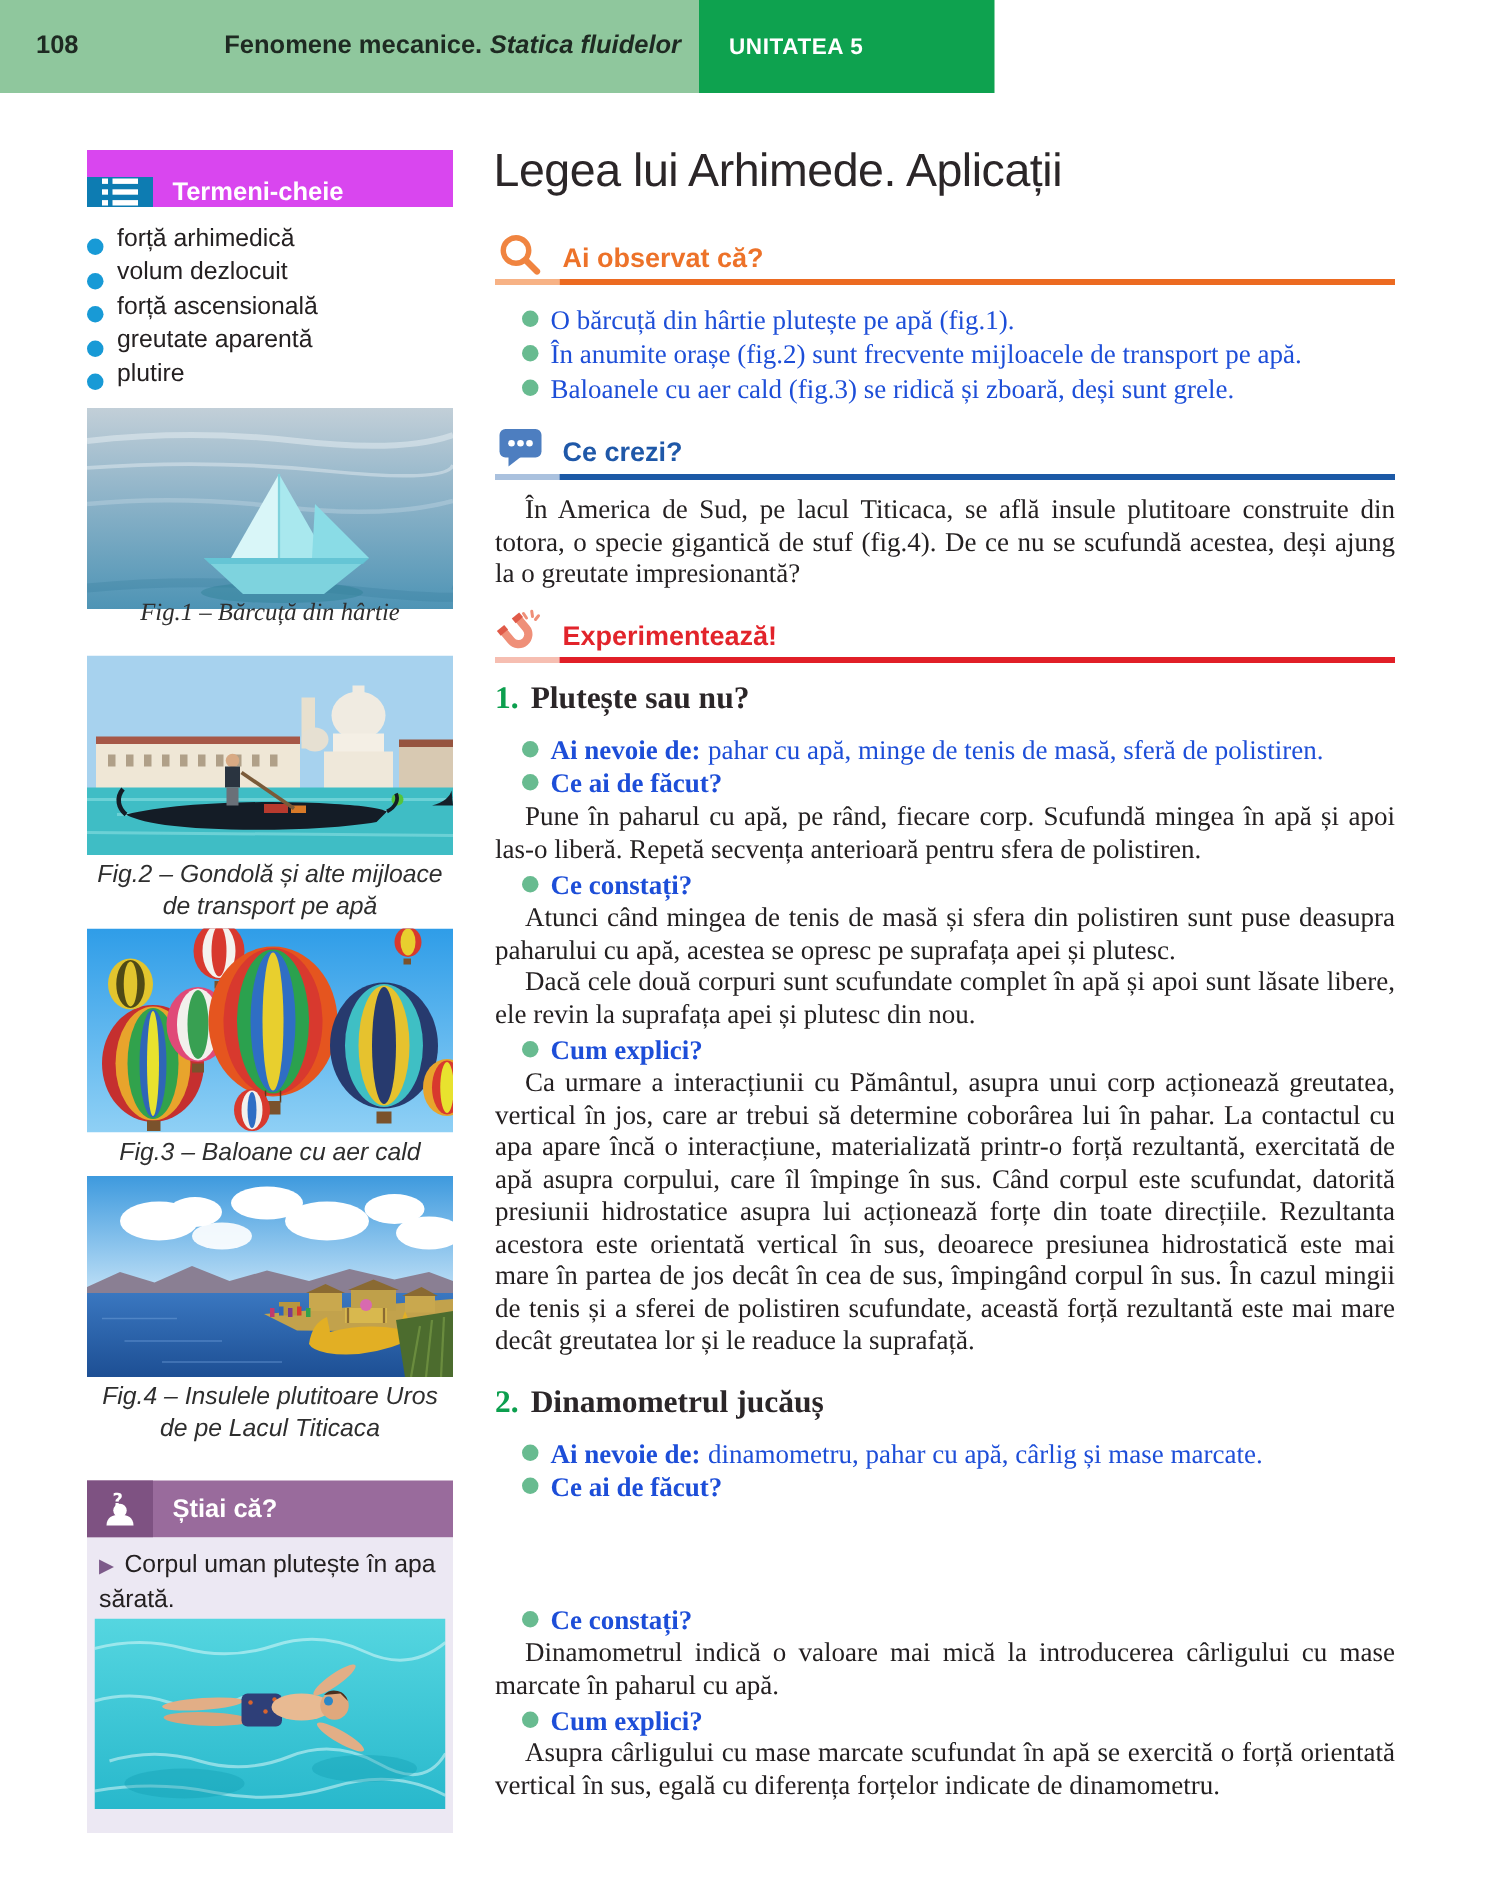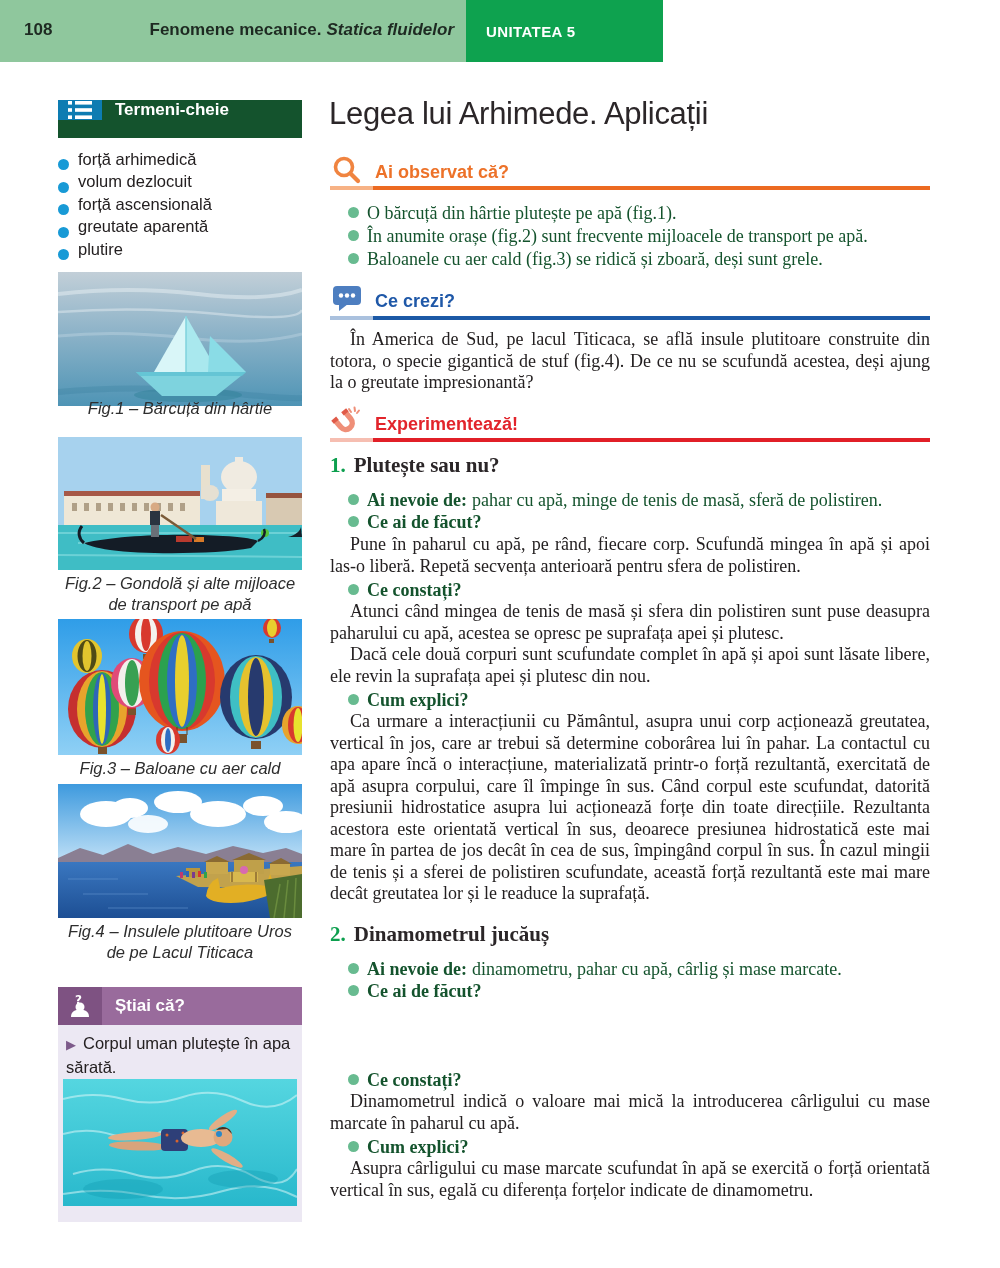--- a/index.html
+++ b/index.html
@@ -8,21 +8,21 @@
           font-family:"Liberation Sans",sans-serif; color:#242021; }
   .abs { position:absolute; }
 
   
   .pgnum { font-weight:700; font-size:17px; color:#1e2a22; }
   .chap  { font-size:17px; font-weight:700; color:#1e2a22; }
   .chap .it { font-style:italic; margin-left:5px; }
   .unit-label { display:block; padding:23px 0 0 20px; color:#fff; font-weight:700; font-size:15px; letter-spacing:0.4px; }
 
   
-  .kt-head { display:flex; align-items:flex-start; background:#14532d; }
+  .kt-head { display:flex; align-items:flex-end; background:#d946ef; }
   .kt-icon { width:44px; display:flex; align-items:center; justify-content:center; background:#0d7cb2; }
   .kt-title { color:#fff; font-weight:700; font-size:17px; display:flex; align-items:center; padding-left:13px; }
   .kt-item { display:flex; gap:9px; line-height:22.4px; font-size:16.5px; color:#242021;align-items:flex-end; }
   .kt-item .bdot { width:11px; height:11px; border-radius:50%; background:#189ad6; margin-top:5.5px; flex:0 0 11px; }
 
   
   .fig svg { display:block; width:100%; height:100%; }
   .cap { left:58px; width:244px; text-align:center; font-style:italic; font-size:16.5px; line-height:20.5px; color:#2e2e2e; }
 
   
@@ -32,21 +32,21 @@
   .know-body { background:#ece8f3; }
   .know-text { font-size:16.5px; line-height:22px; color:#242021; }
   .know-text .tri { color:#7d5a8a; font-size:13px; margin-right:7px; }
 
   
   .page-title { font-weight:400; font-size:31px; letter-spacing:-0.3px; color:#2b2628; }
   .sec-head { display:flex; align-items:center; gap:13px; }
   .sec-head .lbl { font-weight:700; font-size:18px; }
   .rule { left:330px; width:600px; height:4px; }
   .rule i { position:absolute; top:0; height:4px; display:block; }
-  .mrow { display:flex; gap:8px; font-family:"Liberation Serif",serif; font-size:18px; line-height:22px; color:#14532d; }
+  .mrow { display:flex; gap:8px; font-family:"Liberation Serif",serif; font-size:18px; line-height:22px; color:#1d4ed8; }
   .mrow.nw { white-space:nowrap; }
   .mrow .gdot { width:11px; height:11px; border-radius:50%; background:#68bb90; margin-top:5px; flex:0 0 11px; }
   .mrow b { font-weight:700; }
   .mrow .after { margin-left:5px; }
   .obul .mrow { line-height:23px; }
   .mpara { left:330px; width:600px; font-family:"Liberation Serif",serif; font-size:18px; line-height:21.5px;
            text-align:justify; text-indent:20px; color:#242021; }
   .exp-title { font-family:"Liberation Serif",serif; font-weight:700; font-size:21px; color:#2b2628; }
   .exp-title .num { color:#0c9f4e; margin-right:8px; }
 </style>
@@ -118,21 +118,21 @@
       <path d="M0,120 Q80,112 180,122 T244,118" stroke="#2e7898" stroke-width="6" fill="none" opacity="0.25"></path>
       <ellipse cx="130" cy="123" rx="54" ry="7" fill="#2e8096" opacity="0.45"></ellipse>
       <polygon points="78,100 188,100 158,124 104,124" fill="#7ed3de"></polygon>
       <polygon points="78,100 188,100 184,104 82,104" fill="#5fc2d2" opacity="0.8"></polygon>
       <polygon points="128,44 96,100 128,100" fill="#d9f6f8"></polygon>
       <polygon points="128,44 160,100 128,100" fill="#a9e8ee"></polygon>
       <polygon points="152,64 188,100 150,100" fill="#8adce6"></polygon>
       <line x1="128" y1="44" x2="128" y2="100" stroke="#7fd2dc" stroke-width="1.5"></line>
     </svg>
   </div>
-  <div class="abs cap" style="top:398px;">Fig.1 – Bărcuță din hârtie</div>
+  <div class="abs cap" style="top:398px;font-family:Liberation Serif, serif;">Fig.1 – Bărcuță din hârtie</div>
 
   <div class="abs fig" style="left:58px;top:437px;width:244px;height:133px;">
     <svg viewBox="0 0 244 133" preserveAspectRatio="none">
       <rect width="244" height="90" fill="#a7d2ee"></rect>
       <rect x="6" y="58" width="136" height="32" fill="#efe7d6"></rect>
       <rect x="6" y="54" width="136" height="5" fill="#a65847"></rect>
       <g fill="#b0a088">
         <rect x="14" y="66" width="5" height="8"></rect>
           <rect x="26" y="66" width="5" height="8"></rect>
           <rect x="38" y="66" width="5" height="8"></rect>

